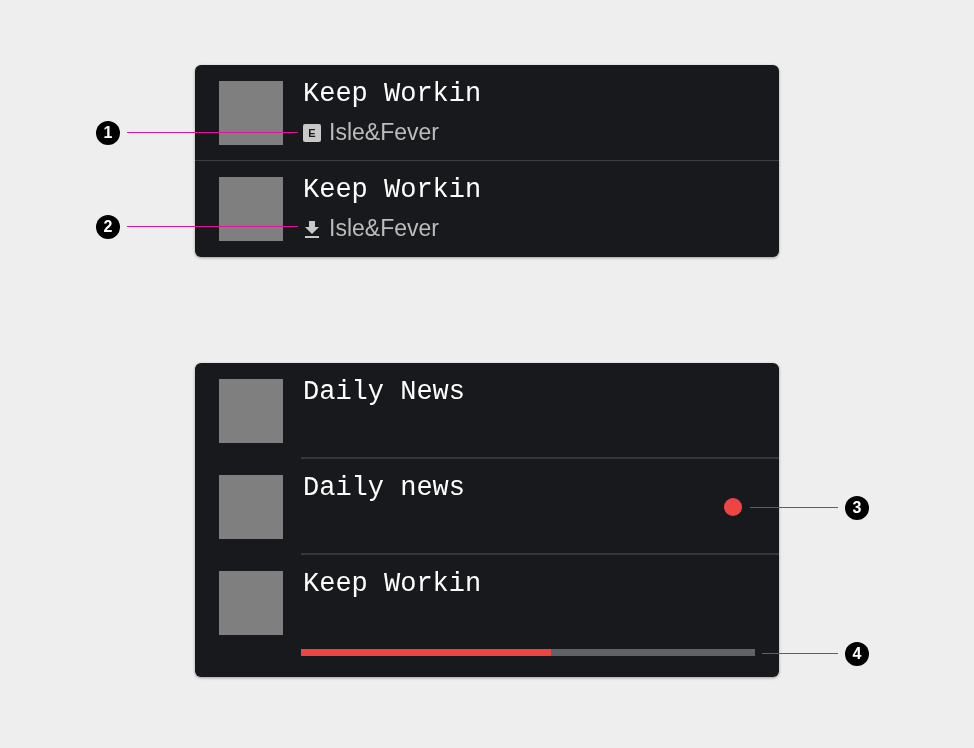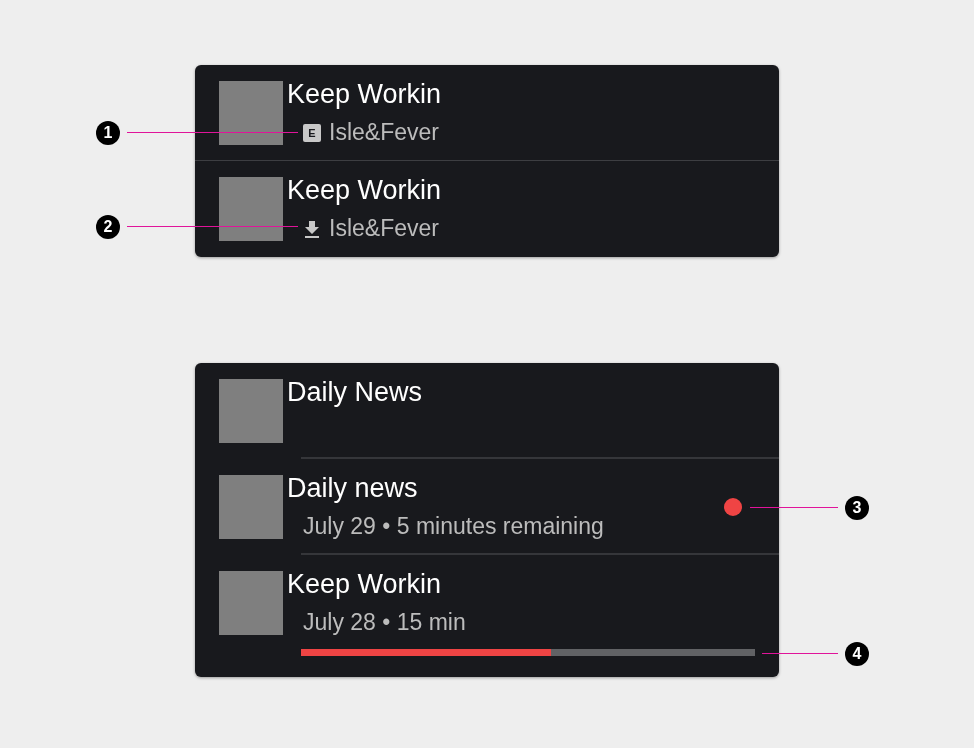--- a/index.html
+++ b/index.html
@@ -1,20 +1,20 @@
 <!DOCTYPE html>
 <html><head>
 <meta charset="utf-8">
 <style>
   html, body { margin:0; padding:0; }
   body { width:974px; height:748px; background:#eeeeee; position:relative; overflow:hidden; font-family:"Liberation Sans", sans-serif; }
   .card { position:absolute; left:195px; width:584px; background:#18191d; border-radius:6px; box-shadow:0 1px 3px rgba(0,0,0,0.35); overflow:hidden; }
   .row { position:relative; height:96px; }
   .thumb { position:absolute; left:24px; top:16px; width:64px; height:64px; background:#7f7f7f; }
-  .title { position:absolute; left:92px; top:14px; font-size:27px; color:#ffffff; white-space:nowrap; }
+  .title { position:absolute; left:108px; top:14px; font-size:27px; color:#ffffff; white-space:nowrap;font-family:Liberation Mono, monospace; }
   .sub { position:absolute; left:108px; top:54px; font-size:23px; color:#bcbcbc; white-space:nowrap; display:flex; align-items:center; }
   .divider-full { position:absolute; left:0; right:0; bottom:0; height:1px; background:#3d3e42; }
   .divider-inset { position:absolute; left:106px; right:0; bottom:0; height:2px; background:#35363a; }
   .e-badge { display:inline-flex; width:18px; height:18px; background:#c8c8c8; color:#18191d; font-size:11px; font-weight:bold; border-radius:2px; align-items:center; justify-content:center; margin-right:8px; }
   .dl-icon { display:inline-block; width:18px; height:20px; margin-right:8px; }
   .dot { position:absolute; left:529px; top:39px; width:18px; height:18px; border-radius:50%; background:#ef4444; }
   .progress { position:absolute; left:106px; top:286px; width:454px; height:7px; background:#616265; }
   .progress-fill { height:100%; background:#ef4444; }
   .callout { position:absolute; height:1px; background:#e0149a; }
   .marker { position:absolute; width:24px; height:24px; border-radius:50%; background:#000; color:#fff; font-size:16px; font-weight:bold; display:flex; align-items:center; justify-content:center; }
@@ -47,28 +47,26 @@
 
 <div class="card" style="top:363px; height:314px;">
   <div class="row">
     <div class="thumb"></div>
     <div class="title">Daily News</div>
     <div class="divider-inset"></div>
   </div>
   <div class="row">
     <div class="thumb"></div>
     <div class="title">Daily news</div>
-    <div class="sub">July 29 • 5 minutes remaining</div>
     <div class="dot"></div>
     <div class="divider-inset"></div>
   </div>
   <div class="row">
     <div class="thumb"></div>
     <div class="title">Keep Workin</div>
-    <div class="sub">July 28 • 15 min</div>
   </div>
   <div class="progress">
     <div class="progress-fill" style="width:55%;"></div>
   </div>
 </div>
 
 <div class="marker" style="left:96px; top:121px;">1</div>
 <div class="callout" style="left:127px; top:132px; width:171px;"></div>
 
 <div class="marker" style="left:96px; top:215px;">2</div>

